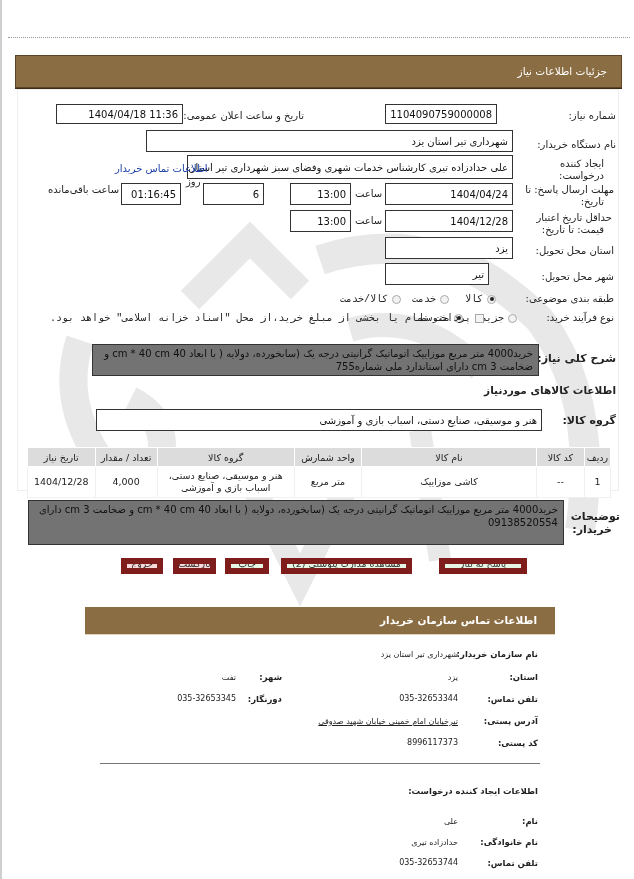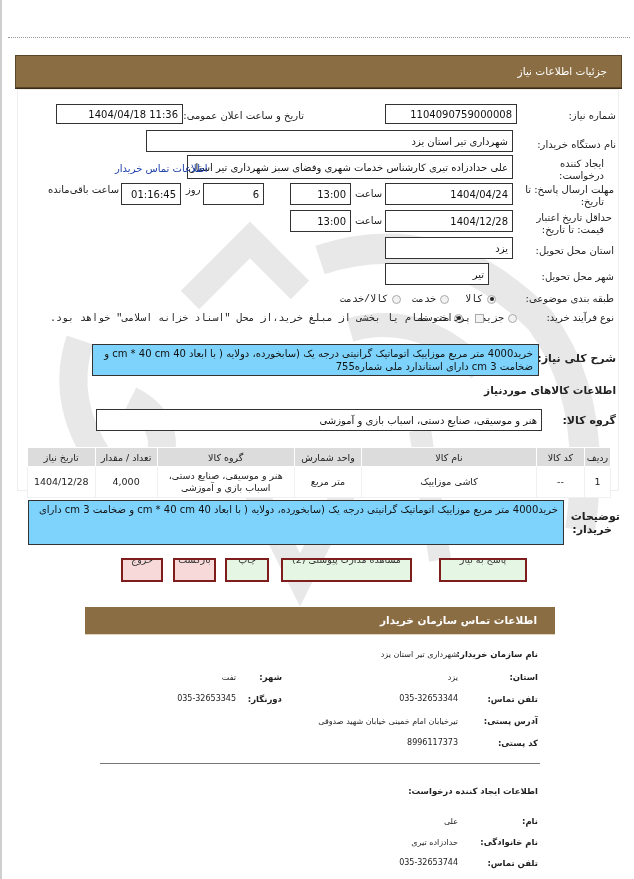--- a/index.html
+++ b/index.html
@@ -17,28 +17,28 @@
          box-sizing:border-box; padding:0 4px; display:flex; align-items:center; white-space:nowrap; overflow:hidden; }
   .box.ltr { direction:ltr; justify-content:flex-end;text-align:right; }
   .link { position:absolute; color:#1b3fa8; font-size:10px; white-space:nowrap; }
   .radio { display:inline-block; width:9px; height:9px; border-radius:50%; border:1px solid #aaa; background:#f2f2f2;
            vertical-align:middle; position:relative; box-sizing:border-box; }
   .radio.on::after { content:""; position:absolute; left:1.5px; top:1.5px; width:4px; height:4px; border-radius:50%; background:#222; }
   .check { display:inline-block; width:9px; height:9px; border:1px solid #aaa; background:#f4f4f4; vertical-align:middle; box-sizing:border-box; }
   .opt { position:absolute; white-space:nowrap; font-size:10px; }
   .opt .t { margin-right:4px;font-family:Liberation Mono, monospace; }
   .bold { font-weight:bold; }
-  .desc-box { position:absolute; border:1px solid #333; background:#7dd3fc; font-size:10px; line-height:13px;
+  .desc-box { position:absolute; border:1px solid #333; background:#737373; font-size:10px; line-height:13px;
               padding:2px 5px; box-sizing:border-box; color:#111; }
   table.items { position:absolute; left:27px; top:447px; width:584px; border-collapse:collapse; font-size:9.5px; }
   table.items th { background:#dcdcdc; font-weight:normal; border:1px solid #fff; height:18px; padding:0 1px; }
   table.items td { background:#fff; text-align:center; height:30px; border:1px solid #f0f0f0; padding:0 3px; line-height:12px; }
   table.items { border:1px solid #cfcfcf; }
-  .btn { position:absolute; height:15px; border:2px solid #7f1d1d; box-sizing:border-box; font-size:9.5px;
-         display:flex; align-items:center; justify-content:center; color:#333; white-space:nowrap; overflow:hidden; line-height:8px; padding-bottom:20px; }
+  .btn { position:absolute; height:15px; border:6px solid #7f1d1d; box-sizing:border-box; font-size:9.5px;
+         display:flex; align-items:center; justify-content:center; color:#333; white-space:nowrap; overflow:hidden; line-height:8px; padding-bottom:4px; }
   .btn.green { background:#e6f6e4; }
   .btn.red { background:#f7d9d9; }
   .contact-bar { position:absolute; left:85px; top:607px; width:470px; height:27px; background:#8b6d43; border-bottom:1px solid #e0d2bb; }
   .contact-bar span { position:absolute; right:18px; top:7px; color:#fff; font-size:10.5px; font-weight:bold; }
   .c-lbl { position:absolute; font-size:8.5px; color:#222; white-space:nowrap; }
   .c-val { position:absolute; font-size:8px; color:#222; white-space:nowrap; }
   .c-rule { position:absolute; left:100px; top:763px; width:440px; border-top:1px solid #777; }
 </style>
 </head>
 <body>
@@ -55,39 +55,39 @@
   <path d="M400 230 L420 360" fill="none" stroke="#777" stroke-width="22"></path>
 </svg>
 
 <div class="header-bar">
   <span>جزئیات اطلاعات نیاز</span>
 </div>
 
 <div class="panel"></div>
 
 <div class="lbl" style="right:18px;top:110px;">شماره نیاز:</div>
-<div class="box ltr" style="left:385px;top:104px;width:132px;height:20px;">1104090759000008</div>
+<div class="box ltr" style="left:385px;top:104px;width:112px;height:20px;">1104090759000008</div>
 <div class="lbl" style="right:330px;top:110px;">تاریخ و ساعت اعلان عمومی:</div>
 <div class="box ltr" style="left:56px;top:104px;width:127px;height:20px;">1404/04/18 11:36</div>
 
 <div class="lbl" style="right:18px;top:139px;">نام دستگاه خریدار:</div>
 <div class="box" style="left:146px;top:130px;width:367px;height:22px;">شهرداری تیر استان یزد</div>
 
 <div class="lbl" style="right:30px;top:158px;">ایجاد کننده</div>
 <div class="lbl" style="right:30px;top:170px;">درخواست:</div>
 <div class="box" style="left:187px;top:155px;width:326px;height:24px;">علی حدادزاده تیری کارشناس خدمات شهری وفضای سبز شهرداری تیر استان یزد</div>
 <div class="link" style="left:100px;top:163px;margin-left:15px;">اطلاعات تماس خریدار</div>
 
 <div class="lbl" style="right:20px;top:184px;">مهلت ارسال پاسخ: تا</div>
 <div class="lbl" style="right:30px;top:196px;">تاریخ:</div>
 <div class="box ltr" style="left:385px;top:183px;width:128px;height:22px;">1404/04/24</div>
 <div class="lbl" style="left:355px;top:188px;">ساعت</div>
 <div class="box ltr" style="left:290px;top:183px;width:61px;height:22px;">13:00</div>
 <div class="box ltr" style="left:203px;top:183px;width:61px;height:22px;">6</div>
-<div class="lbl" style="left:186px;top:184px;">روز</div>
+<div class="lbl" style="left:186px;top:176px;font-family:Liberation Serif, serif;">روز</div>
 <div class="box ltr" style="left:121px;top:183px;width:60px;height:22px;">01:16:45</div>
 <div class="lbl" style="left:48px;top:184px;">ساعت باقی‌مانده</div>
 
 <div class="lbl" style="right:22px;top:212px;">حداقل تاریخ اعتبار</div>
 <div class="lbl" style="right:30px;top:224px;">قیمت: تا تاریخ:</div>
 <div class="box ltr" style="left:385px;top:210px;width:128px;height:22px;">1404/12/28</div>
 <div class="lbl" style="left:355px;top:215px;">ساعت</div>
 <div class="box ltr" style="left:290px;top:210px;width:61px;height:22px;">13:00</div>
 
 <div class="lbl" style="right:20px;top:245px;">استان محل تحویل:</div>
@@ -150,20 +150,21 @@
       <td>4,000</td>
       <td>1404/12/28</td>
     </tr>
   </tbody>
 </table>
 
 <div class="lbl bold" style="right:14px;top:510px;font-size:11px;">توضیحات</div>
 <div class="lbl bold" style="right:22px;top:523px;font-size:11px;">خریدار:</div>
 <div class="desc-box" style="left:28px;top:500px;width:536px;height:45px;">
   <div>خرید4000 متر مربع موزاییک اتوماتیک گرانیتی درجه یک (سابخورده، دولایه ( با ابعاد 40 cm * 40 cm و ضخامت 3 cm دارای</div>
+  <div>09138520554</div>
 </div>
 
 <div class="btn green" style="left:439px;top:558px;width:88px;">پاسخ به نیاز</div>
 <div class="btn green" style="left:281px;top:558px;width:131px;">مشاهده مدارک پیوستی (2)</div>
 <div class="btn green" style="left:225px;top:558px;width:44px;">چاپ</div>
 <div class="btn red" style="left:173px;top:558px;width:43px;">بازگشت</div>
 <div class="btn red" style="left:121px;top:558px;width:42px;">خروج</div>
 
 <div class="contact-bar">
   <span>اطلاعات تماس سازمان خریدار</span>
@@ -176,21 +177,21 @@
 <div class="c-val" style="right:176px;top:673px;">یزد</div>
 <div class="c-lbl bold" style="right:352px;top:672px;">شهر:</div>
 <div class="c-val" style="right:398px;top:673px;">تفت</div>
 
 <div class="c-lbl bold" style="right:96px;top:694px;">تلفن تماس:</div>
 <div class="c-val" style="right:176px;top:694px;">035-32653344</div>
 <div class="c-lbl bold" style="right:352px;top:694px;">دورنگار:</div>
 <div class="c-val" style="right:398px;top:694px;">035-32653345</div>
 
 <div class="c-lbl bold" style="right:96px;top:716px;">آدرس پستی:</div>
-<div class="c-val" style="right:176px;top:717px;">تیرخیابان امام خمینی خیابان شهید صدوقی</div>
+<div class="c-val" style="right:176px;top:717px;text-decoration:underline;">تیرخیابان امام خمینی خیابان شهید صدوقی</div>
 
 <div class="c-lbl bold" style="right:96px;top:738px;">کد پستی:</div>
 <div class="c-val" style="right:176px;top:738px;">8996117373</div>
 
 <div class="c-rule"></div>
 
 <div class="c-lbl bold" style="right:96px;top:786px;">اطلاعات ایجاد کننده درخواست:</div>
 
 <div class="c-lbl bold" style="right:96px;top:816px;">نام:</div>
 <div class="c-val" style="right:176px;top:817px;">علی</div>

